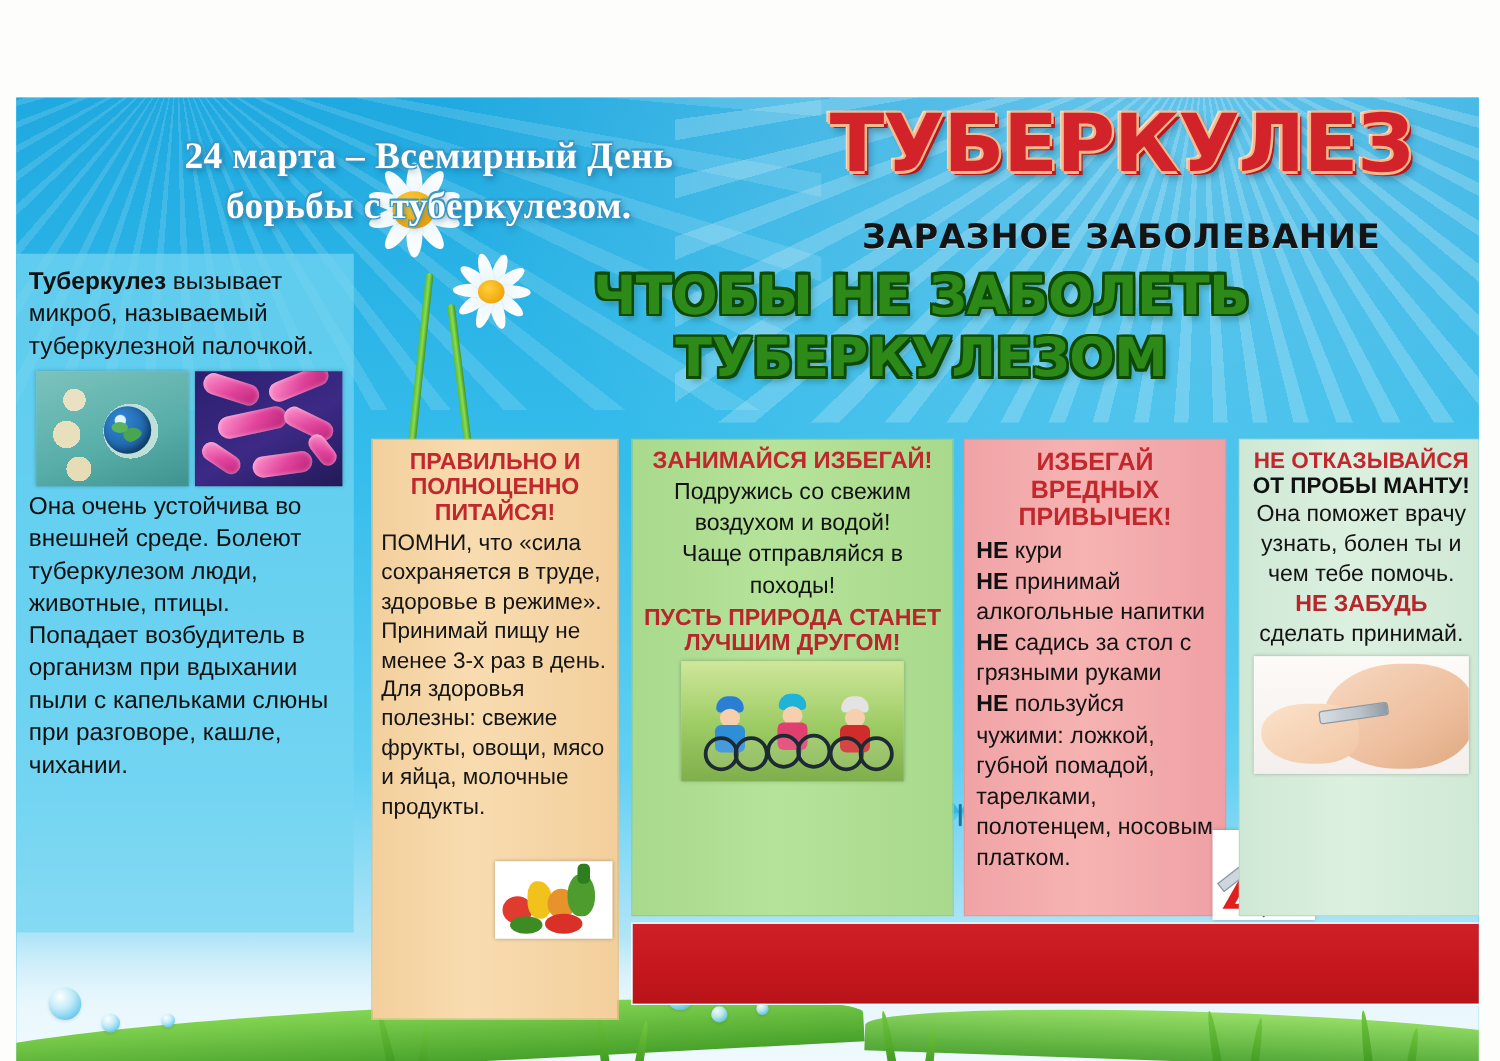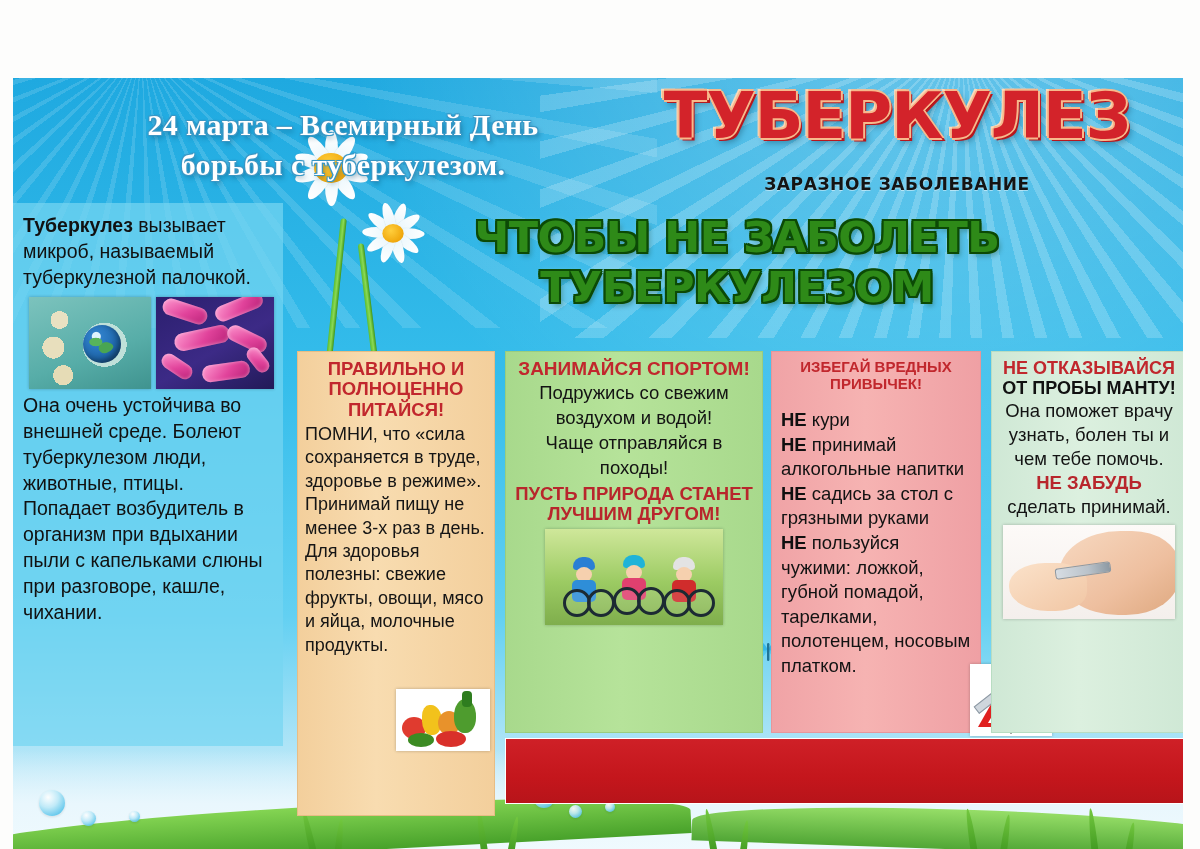--- a/index.html
+++ b/index.html
@@ -56,21 +56,21 @@
 
   
   .big-title{position:absolute;right:6px;top:8px;width:560px;text-align:center;
              font-size:64px;line-height:.96;font-weight:bold;letter-spacing:-1px;
              font-family:"DejaVu Sans",sans-serif;
              color:#d3232a;
              text-shadow:
                -2px 0 0 #f7b98c, 2px 0 0 #f7b98c, 0 -2px 0 #f7b98c, 0 2px 0 #f7b98c,
                -3px -2px 0 #fbd9bb, 3px 3px 0 #b8171d, 4px 5px 6px rgba(0,40,60,.35);}
   .subtitle{position:absolute;right:8px;top:96px;width:556px;text-align:center;
-            font-size:17px;font-weight:bold;color:#141414;letter-spacing:.6px;
+            font-size:27px;font-weight:bold;color:#141414;letter-spacing:.6px;
             font-family:"DejaVu Sans",sans-serif;
             text-shadow:0 1px 0 rgba(255,255,255,.45);}
 
   
   .green-banner{position:absolute;left:274px;top:134px;width:900px;text-align:center;
                 font-size:43px;font-weight:bold;letter-spacing:-.5px;
                 font-family:"DejaVu Sans",sans-serif;
                 color:#2e8a18;
                 text-shadow:
                   -2px 0 0 #0c4a06, 2px 0 0 #0c4a06, 0 -2px 0 #0c4a06, 0 2px 0 #0c4a06,
@@ -100,21 +100,21 @@
            background:linear-gradient(90deg,#a8d98c,#b6e39a 45%,#a8d98c);
            border:1px solid #9acd7e;padding:7px 8px;font-size:18.5px;line-height:1.35;color:#131313;
            text-align:center;}
   #p-sport .ttl{font-size:19px;margin-bottom:1px;}
   #p-sport .accent{color:#b8262c;font-weight:bold;line-height:1.12;margin-top:3px;}
 
   
   #p-habits{left:758px;top:273px;width:210px;height:382px;
             background:linear-gradient(90deg,#f0a3a6,#f6b3b2 45%,#efa0a4);
             border:1px solid #e7969a;padding:7px 9px;font-size:18.5px;line-height:1.33;color:#131313;}
-  #p-habits .ttl{font-size:15px;margin-bottom:16px;}
+  #p-habits .ttl{font-size:20px;margin-bottom:3px;}
   #p-habits .no{font-weight:bold;color:#101010;}
 
   
   #p-mantu{left:978px;top:273px;width:196px;height:382px;
            background:linear-gradient(90deg,#cfe8d5,#dcf0df 45%,#cfe8d5);
            border:1px solid #b8ddc2;padding:7px 0;font-size:18.5px;line-height:1.3;color:#131313;
            text-align:center;}
   #p-mantu .ttl{font-size:18px;}
   #p-mantu .accent{color:#b8262c;font-weight:bold;}
 
@@ -294,21 +294,21 @@
         <div class="f" style="left:26px;top:16px;width:20px;height:30px;background:#f2c21c;border-radius:40% 60% 50% 50%;"></div>
         <div class="f" style="left:42px;top:22px;width:22px;height:24px;background:#e8922b;"></div>
         <div class="f" style="left:58px;top:10px;width:22px;height:34px;background:#4e9c2e;border-radius:50% 50% 45% 45%;"></div>
         <div class="f" style="left:12px;top:44px;width:26px;height:14px;background:#3c8b23;border-radius:50%;"></div>
         <div class="f" style="left:40px;top:42px;width:30px;height:16px;background:#d9302a;border-radius:50%;"></div>
         <div class="f" style="left:66px;top:2px;width:10px;height:16px;background:#2e7d1f;border-radius:4px;"></div>
       </div>
     </div>
 
     <div class="panel" id="p-sport">
-      <div class="ttl">ЗАНИМАЙСЯ СПОРТОМ!</div>
+      <div class="ttl">ЗАНИМАЙСЯ ИЗБЕГАЙ!</div>
       <p>Подружись со свежим воздухом и водой!</p>
       <p>Чаще отправляйся в походы!</p>
       <div class="accent">ПУСТЬ ПРИРОДА СТАНЕТ ЛУЧШИМ ДРУГОМ!</div>
       <div class="pic pic-bikes">
         <div class="kid" style="left:24px;">
           <div class="helmet" style="background:#2a7fd4;"></div>
           <div class="face"></div>
           <div class="torso" style="background:#2e8ed8;"></div>
           <div class="wheel" style="left:-6px;"></div>
           <div class="wheel" style="left:18px;"></div>

